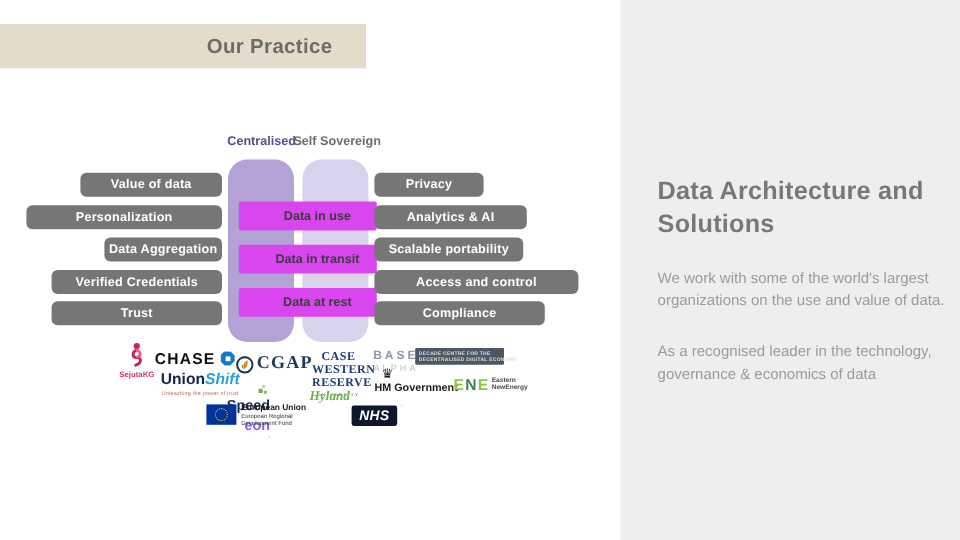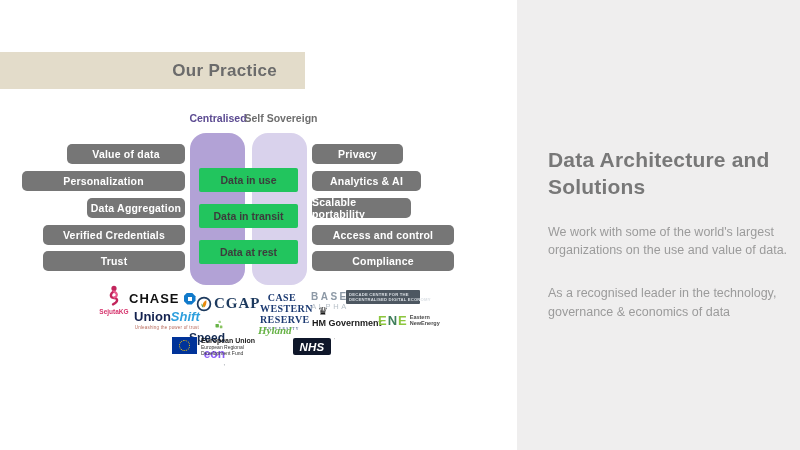--- a/index.html
+++ b/index.html
@@ -1,34 +1,34 @@
 <!DOCTYPE html>
 <html><head>
 <meta charset="utf-8">
 <style>
   html,body{margin:0;padding:0;}
   body{width:800px;height:450px;background:#ffffff;font-family:"Liberation Sans",sans-serif;overflow:hidden;}
   .stage{position:relative;width:800px;height:450px;background:#ffffff;}
 
   
   .header-band{position:absolute;left:0;top:20px;width:305px;height:37px;background:#e3dcca;
-    display:flex;align-items:center;justify-content:flex-end;padding-right:28px;box-sizing:border-box;margin-top:32px;}
+    display:flex;align-items:center;justify-content:flex-end;padding-right:28px;box-sizing:border-box;}
   .header-band span{font-size:17px;font-weight:800;color:#6b6b6b;letter-spacing:.3px;}
 
   
   .col{position:absolute;top:133px;height:152px;width:55px;border-radius:16px;}
   .col-left{left:190px;background:#b2a2d6;}
   .col-right{left:252px;background:#d9d2ec;}
   .col-label{position:absolute;top:112px;font-size:10.5px;font-weight:700;text-align:center;}
   .lbl-central{left:178px;width:80px;color:#5b4a91;}
   .lbl-selfsov{left:243px;width:76px;color:#6e6e6e;}
 
   
-  .dbox{position:absolute;left:199px;width:99px;height:24px;background:#22c55e;border-radius:2px;
-    display:flex;align-items:center;justify-content:center;font-size:10.5px;font-weight:700;color:#3c3c3c;}
+  .dbox{position:absolute;left:199px;width:99px;height:24px;background:#d946ef;border-radius:2px;
+    display:flex;align-items:center;justify-content:center;font-size:10.5px;font-weight:700;color:#3c3c3c;padding-left:16px;}
 
   
   .pill{position:absolute;height:20px;background:#767676;border-radius:5px;color:#ffffff;
     display:flex;align-items:center;justify-content:center;font-size:10.5px;font-weight:700;letter-spacing:.2px;}
 
   
   .panel{position:absolute;left:485px;top:0;width:315px;height:450px;background:#efeeee;box-sizing:border-box;
     padding:146px 28px 0 31px;margin-left:32px;}
   .panel h1{margin:0;font-size:21px;line-height:1.3;font-weight:800;color:#787878;width:250px;letter-spacing:.2px;}
   .panel p{margin:0;font-size:12.5px;line-height:1.5;color:#9b9b9b;width:256px;}
@@ -99,23 +99,23 @@
     <div class="dbox" style="top:204px">Data in transit</div>
     <div class="dbox" style="top:240px">Data at rest</div>
 
     <div class="pill" style="left:67px;top:144px;width:118px">Value of data</div>
     <div class="pill" style="left:22px;top:171px;width:163px">Personalization</div>
     <div class="pill" style="left:87px;top:198px;width:98px">Data Aggregation</div>
     <div class="pill" style="left:43px;top:225px;width:142px">Verified Credentials</div>
     <div class="pill" style="left:43px;top:251px;width:142px">Trust</div>
 
     <div class="pill" style="left:312px;top:144px;width:91px">Privacy</div>
-    <div class="pill" style="left:312px;top:171px;width:109px">Analytics &amp; AI</div>
-    <div class="pill" style="left:312px;top:198px;width:99px">Scalable portability</div>
-    <div class="pill" style="left:312px;top:225px;width:142px">Access and control</div>
+    <div class="pill" style="left:312px;top:171px;width:127px">Analytics &amp; AI</div>
+    <div class="pill" style="left:312px;top:198px;width:124px">Scalable portability</div>
+    <div class="pill" style="left:312px;top:225px;width:170px">Access and control</div>
     <div class="pill" style="left:312px;top:251px;width:142px">Compliance</div>
   </div>
 
   <div>
 
     <div class="logo sejuta" style="left:97px;top:285px">
       <svg width="18" height="21" viewBox="0 0 18 21">
         <circle cx="9" cy="3.4" r="2.6" fill="#c2255c"></circle>
         <path d="M9 6.5 C4.5 8.6 5.2 13 9 13 C13 13 13.6 17 8 19.4" stroke="#c2255c" stroke-width="2.4" fill="none" stroke-linecap="round"></path>
         <path d="M9 6.5 C13 8.6 12.4 11.4 9.4 12.6" stroke="#e8598b" stroke-width="2.2" fill="none" stroke-linecap="round"></path>

